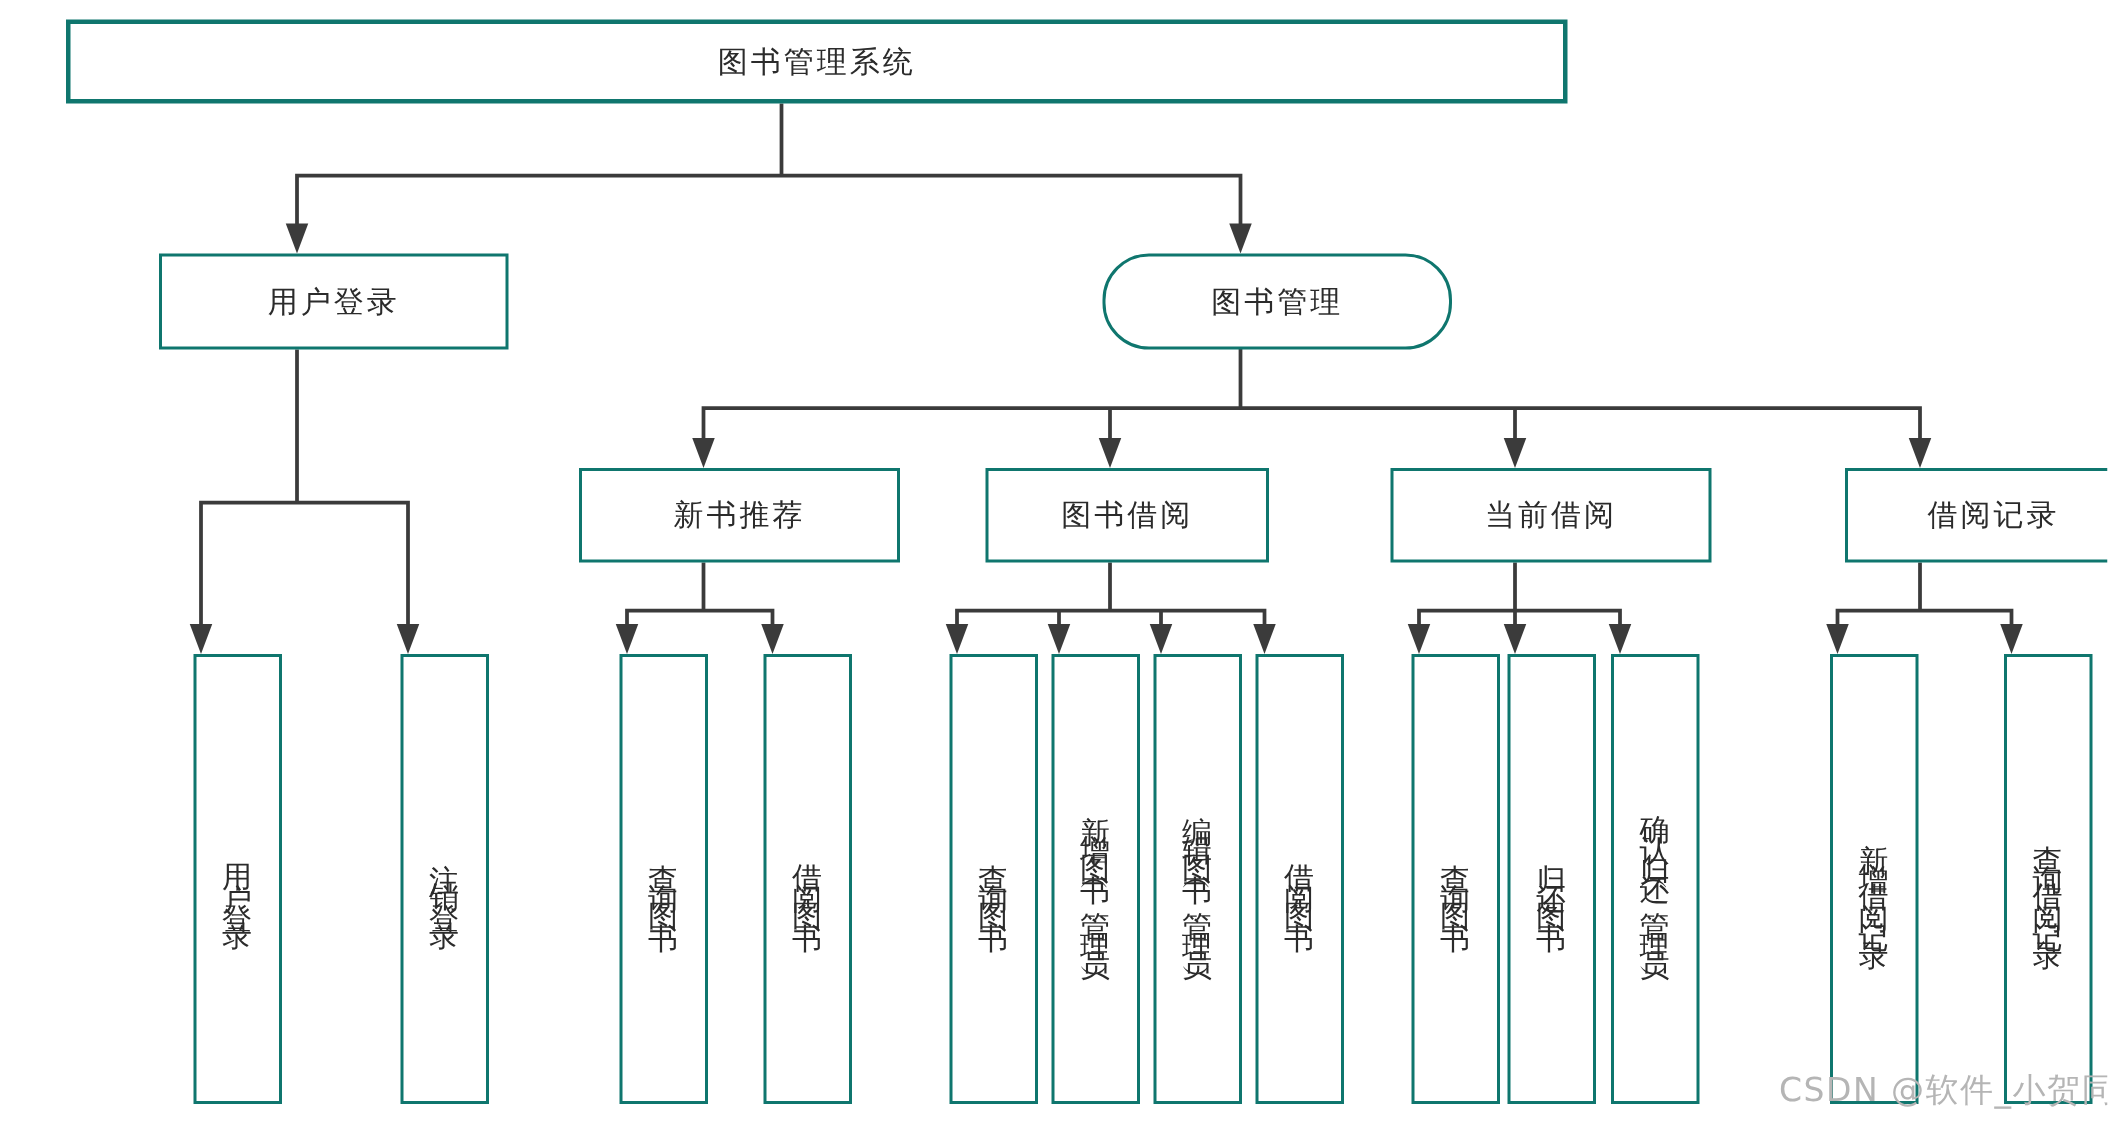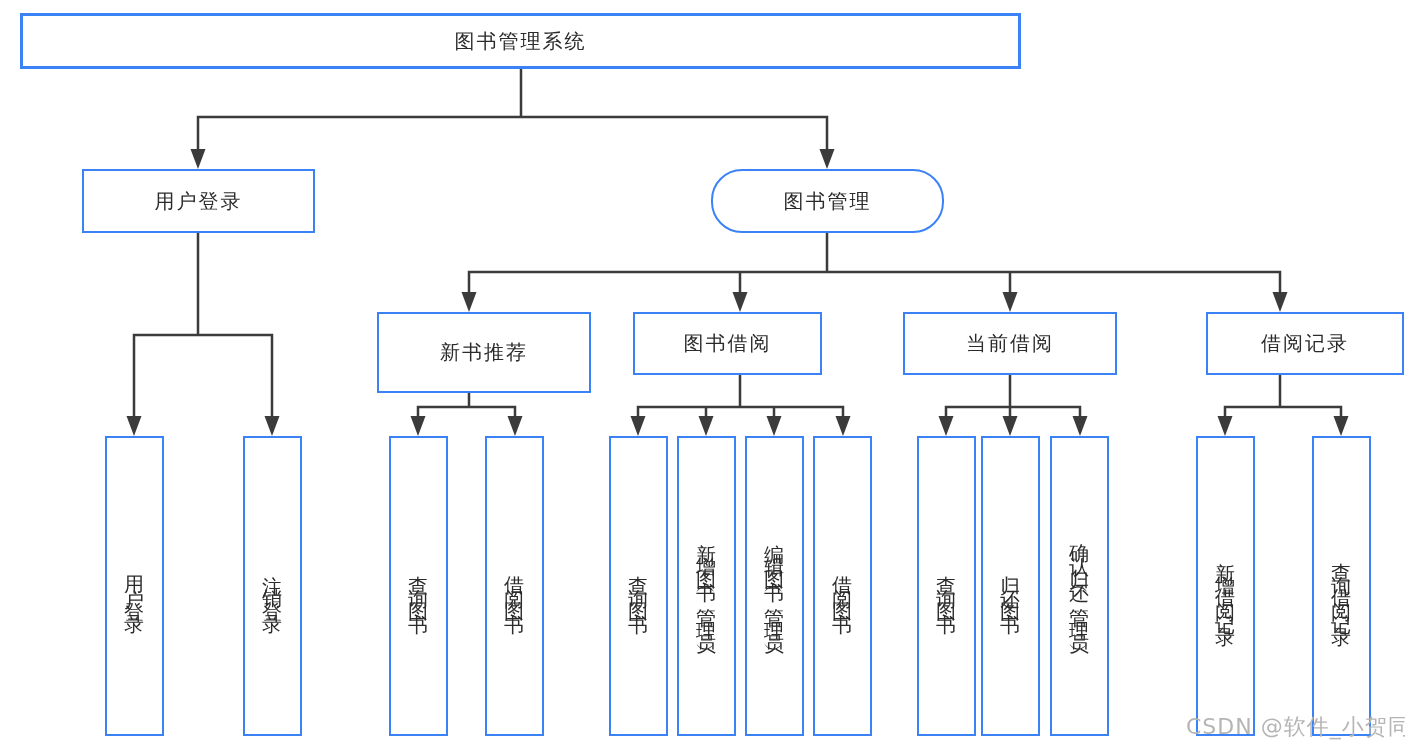--- a/index.html
+++ b/index.html
@@ -14,26 +14,27 @@
   #connectors {
     position: absolute;
     left: 0; top: 0;
     width: 1405px; height: 747px;
     z-index: 1;
   }
   .node {
     position: absolute;
     box-sizing: border-box;
     background: #ffffff;
-    border: 2px solid #3b82f6;
+    border: 2px solid #0f766e;
     color: #2b2b2b;
     display: flex;
     align-items: center;
     justify-content: center;
     z-index: 2;
+    margin-left: 24px;
   }
   .node.h {
     font-size: 20px;
     letter-spacing: 2px;
     white-space: nowrap;
   }
   .node.root { border-width: 3px; }
   .node.v { border-width: 2.5px; }
   .vtext {
     writing-mode: vertical-rl;
@@ -41,21 +42,21 @@
     letter-spacing: 13px;
     line-height: 1;
     white-space: nowrap;
   }
   
   #root      { left: 20px;   top: 13px;  width: 1001px; height: 56px; }
   
   #n-user    { left: 82px;   top: 169px; width: 233px;  height: 64px; }
   #n-book    { left: 711px;  top: 169px; width: 233px;  height: 64px; border-radius: 31px; }
   
-  #n-newbook { left: 377px;  top: 312px; width: 214px;  height: 81px; }
+  #n-newbook { left: 362px;  top: 312px; width: 214px;  height: 63px; }
   #n-borrow  { left: 633px;  top: 312px; width: 189px;  height: 63px; }
   #n-current { left: 903px;  top: 312px; width: 214px;  height: 63px; }
   #n-records { left: 1206px; top: 312px; width: 198px;  height: 63px; }
   
   .leaf { top: 436px; width: 59px; height: 300px; }
   #l-user-login { left: 105px; }
   #l-logout     { left: 243px; }
   #l-nb-query   { left: 389px; }
   #l-nb-borrow  { left: 485px; }
   #l-bb-query   { left: 609px; }

